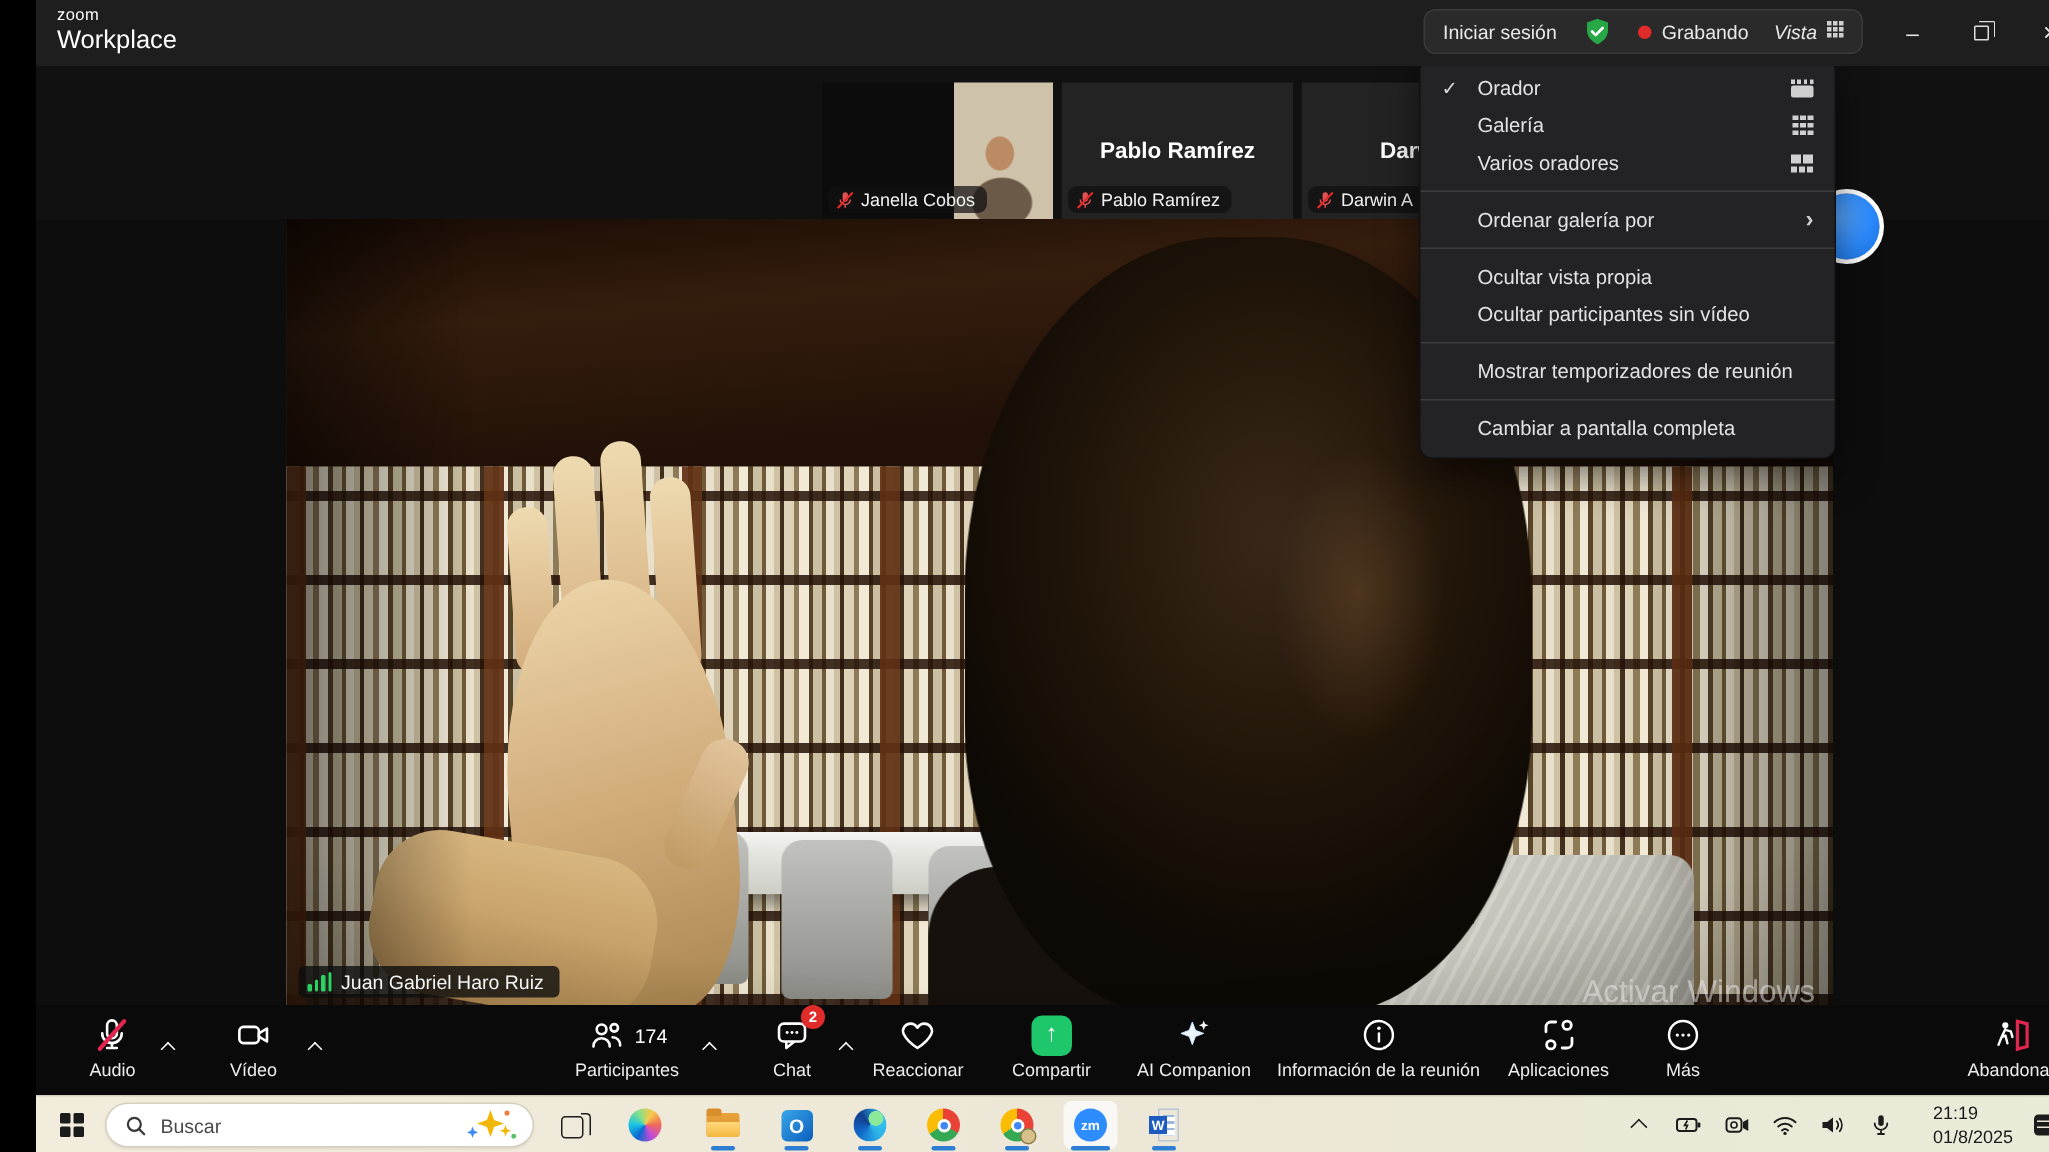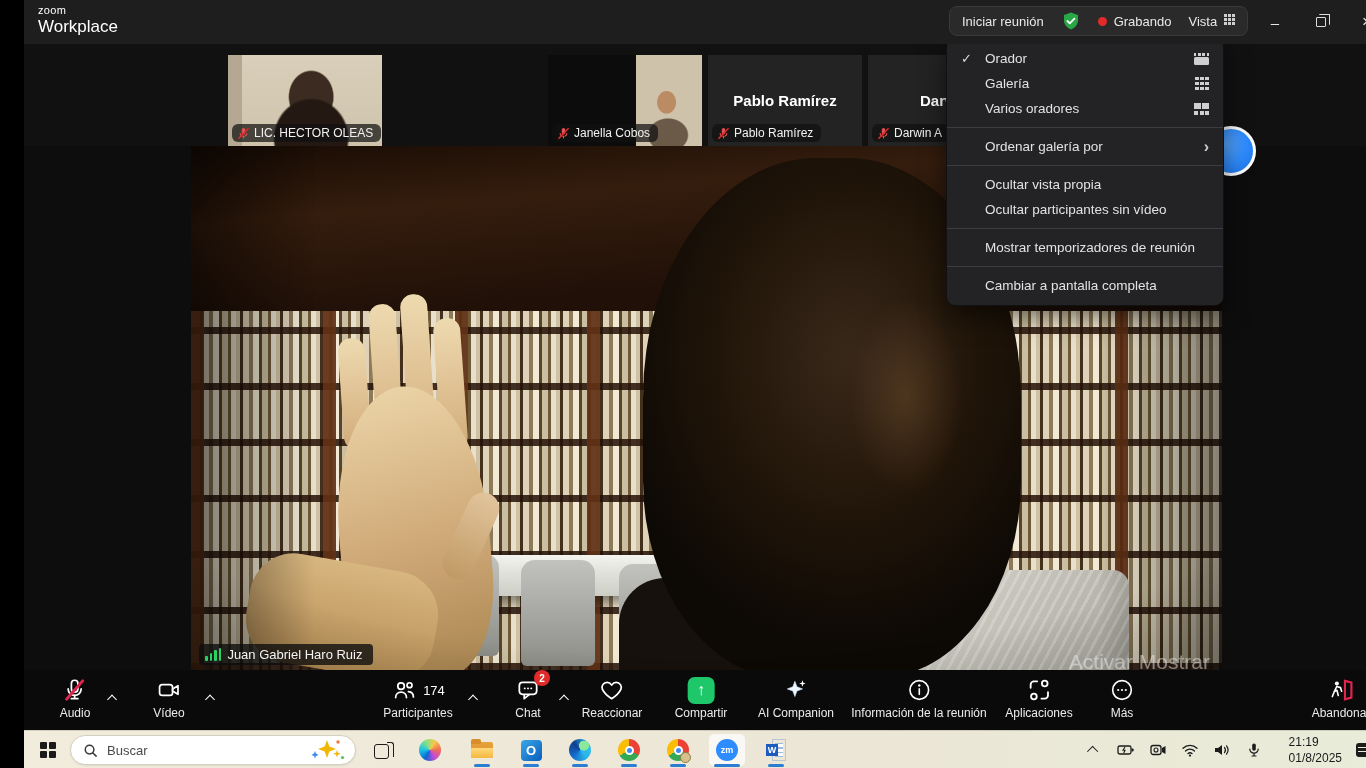--- a/index.html
+++ b/index.html
@@ -11,21 +11,21 @@
   .titlebar { position:absolute; left:0; top:0; width:1366px; height:44px; background:#1e1e1e; z-index:70; }
   .brand { position:absolute; left:14px; top:5px; color:#fff; line-height:1; }
   .brand .b-top { font-size:11px; letter-spacing:.3px; }
   .brand .b-bottom { font-size:17px; margin-top:2px; }
   .tb-pill { position:absolute; left:925px; top:6px; height:30px; padding:0 12px;
     background:#2a2a2a; border:1px solid #3a3a3a; border-radius:8px;
     display:flex; align-items:center; gap:17px; color:#e8e8e8; font-size:13px; }
   .shield { width:20px; height:20px; display:inline-block; }
   .rec { display:flex; align-items:center; gap:7px; }
   .rec-dot { width:9px; height:9px; border-radius:50%; }
-  .vista { display:flex; align-items:flex-start; gap:7px; }
+  .vista { display:flex; align-items:flex-start; gap:7px;font-style:italic; }
   .mini-grid { display:grid; grid-template-columns:repeat(3,3px); grid-auto-rows:3px; gap:1px; }
   .mini-grid i { background:#cfcfcf; }
   .winbtn { position:absolute; top:8px; width:30px; height:28px; display:flex; align-items:center; justify-content:center; color:#e6e6e6; font-size:15px; }
   .winbtn.min { left:1236px; }
   .winbtn.max { left:1282px; }
   .winbtn.close { left:1328px; font-size:17px; }
   .restore-box { position:relative; width:10px; height:10px; border:1.2px solid #ddd; border-radius:1px; }
   .restore-box::before { content:""; position:absolute; left:2px; top:-4.5px; width:10px; height:10px; border:1.2px solid #ddd; border-left:none; border-bottom:none; border-radius:1px; }
 
   
@@ -195,21 +195,21 @@
 <body>
 
 <div class="app">
 
   <div class="titlebar">
     <div class="brand">
       <div class="b-top">zoom</div>
       <div class="b-bottom">Workplace</div>
     </div>
     <div class="tb-pill">
-      <span>Iniciar reunión</span>
+      <span>Iniciar sesión</span>
       <span class="shield">
         <svg width="20" height="20" viewBox="0 0 20 20">
             <path d="M10 1.5l7 2.5v5.2c0 4.3-3 7.6-7 9.3-4-1.7-7-5-7-9.3V4z" fill="#27a746"></path>
             <path d="M6.4 10l2.4 2.4 4.6-4.7" stroke="#fff" stroke-width="1.8" fill="none" stroke-linecap="round" stroke-linejoin="round"></path>
           </svg>
       </span>
       <span class="rec">
         <span class="rec-dot" style="background:#e02b2b"></span>
         <span>Grabando</span>
       </span>
@@ -229,30 +229,20 @@
       </span>
     </div>
     <div class="winbtn min">–</div>
     <div class="winbtn max">
         <span class="restore-box"></span>
       </div>
     <div class="winbtn close">×</div>
   </div>
 
   <div class="filmstrip">
-    <div class="tile t1">
-      <span class="nametag">
-        <svg class="mutedmic" viewBox="0 0 14 14">
-            <path d="M7 1.2a1.9 1.9 0 0 1 1.9 1.9v3a1.9 1.9 0 0 1-3.8 0v-3A1.9 1.9 0 0 1 7 1.2z" fill="#e05252"></path>
-            <path d="M3.4 6.4a3.6 3.6 0 0 0 7.2 0M7 10v2.4" stroke="#e05252" fill="none" stroke-width="1.1"></path>
-            <path d="M1.6 12.6L12.4 1.4" stroke="#e02b2b" stroke-width="1.6"></path>
-          </svg>
-        <span>LIC. HECTOR OLEAS</span>
-      </span>
-    </div>
     <div class="tile t3">
       <span class="nametag">
         <svg class="mutedmic" viewBox="0 0 14 14">
             <path d="M7 1.2a1.9 1.9 0 0 1 1.9 1.9v3a1.9 1.9 0 0 1-3.8 0v-3A1.9 1.9 0 0 1 7 1.2z" fill="#e05252"></path>
             <path d="M3.4 6.4a3.6 3.6 0 0 0 7.2 0M7 10v2.4" stroke="#e05252" fill="none" stroke-width="1.1"></path>
             <path d="M1.6 12.6L12.4 1.4" stroke="#e02b2b" stroke-width="1.6"></path>
           </svg>
         <span>Janella Cobos</span>
       </span>
     </div>
@@ -299,21 +289,21 @@
       <div class="hand">
         <div class="finger f1"></div>
         <div class="finger f2"></div>
         <div class="finger f3"></div>
         <div class="finger f4"></div>
         <div class="palm"></div>
         <div class="thumb"></div>
       </div>
       <div class="arm"></div>
       <div class="vignette"></div>
-      <div class="wm-video">Activar Mostrar</div>
+      <div class="wm-video">Activar Windows</div>
       <div class="speaker-tag">
         <span class="bars">
             <i></i>
             <i></i>
             <i></i>
             <i></i>
           </span>
         <span>Juan Gabriel Haro Ruiz</span>
       </div>
     </div>

